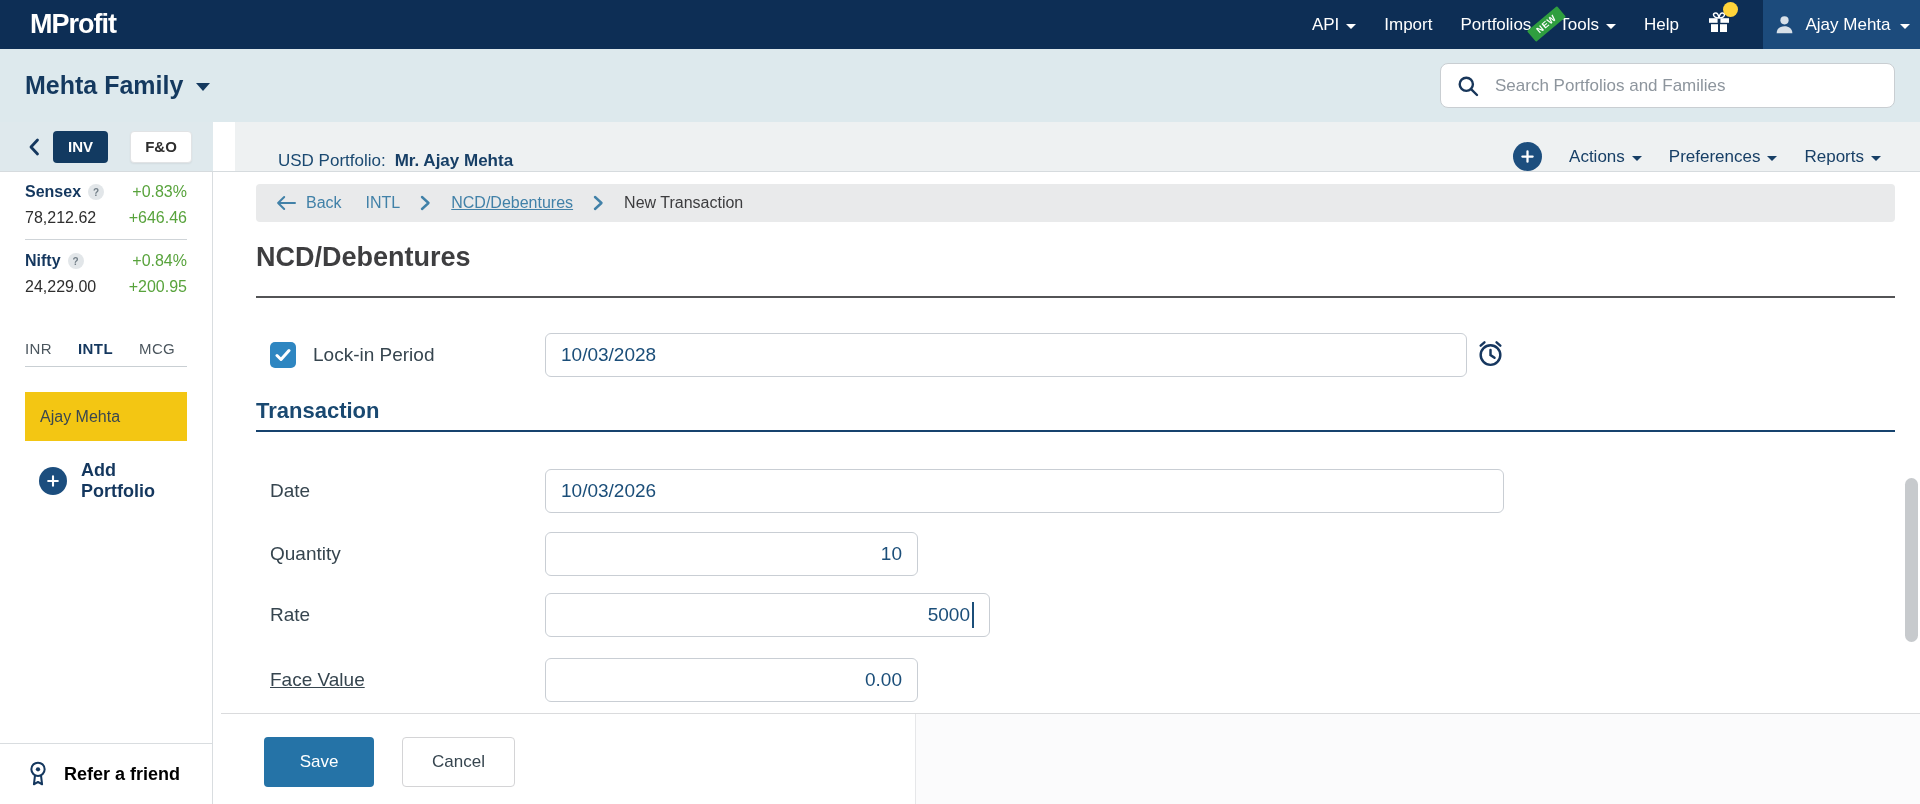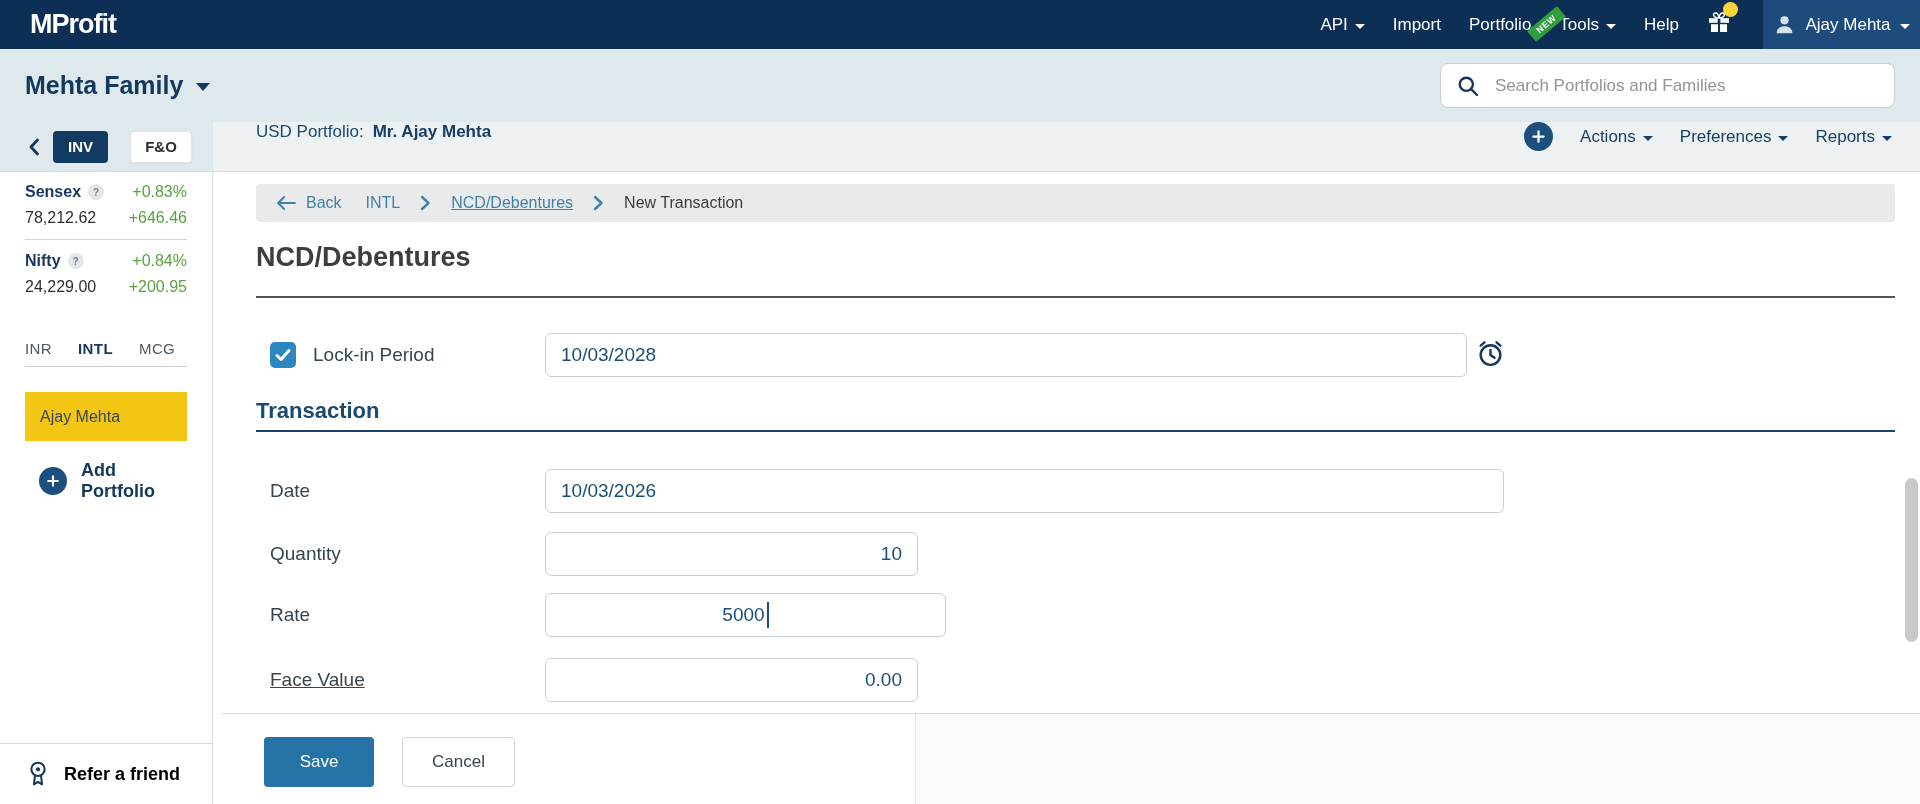--- a/index.html
+++ b/index.html
@@ -29,21 +29,21 @@
   .search-box { margin-left:auto; width:455px; height:45px; background:#fff; border:1px solid #c9ced2; border-radius:8px; display:flex; align-items:center; padding:0 15px; gap:13px; }
   .search-box input { border:none; outline:none; flex:1; font-size:17px; color:#333; background:transparent; font-family:inherit; }
   .search-box input::placeholder { color:#8d959d; }
 
   
   .band { position:absolute; left:0; top:122px; width:1920px; height:50px; display:flex; border-bottom:1px solid #d6dbde; }
   .band-left { width:213px; flex-shrink:0; background:#dfe9ed; display:flex; align-items:center; }
   .chev-left-btn { margin-left:28px; display:flex; cursor:pointer; }
   .btn-inv { margin-left:13px; width:55px; height:32px; background:#123a61; color:#fff; font-weight:bold; font-size:15px; border-radius:4px; display:flex; align-items:center; justify-content:center; cursor:pointer; }
   .btn-fo { margin-left:22px; width:62px; height:32px; background:#fff; color:#2e2e2e; font-weight:bold; font-size:15px; border-radius:4px; border:1px solid #e1e3e5; box-shadow:0 1px 2px rgba(0,0,0,.06); display:flex; align-items:center; justify-content:center; cursor:pointer; }
-  .band-right { flex:1; background:#eef1f2; display:flex; align-items:flex-start; padding:0 28px 0 43px; }
+  .band-right { flex:1; background:#eef1f2; display:flex; align-items:flex-end; padding:0 39px 0 43px;margin-left:22px; }
   .usd-label { color:#1a4971; font-size:17px; }
   .usd-name { color:#173f66; font-size:17px; font-weight:bold; margin-left:9px; }
   .band-menus { margin-left:auto; display:flex; align-items:center; gap:27px; color:#173f66; font-size:17px; }
   .plus-circle { width:29px; height:29px; border-radius:50%; background:#1c4e7e; display:flex; align-items:center; justify-content:center; cursor:pointer; }
 
   
   .sidebar { position:absolute; left:0; top:172px; width:213px; height:632px; background:#fff; border-right:1px solid #d9dde0; }
   .sidebar-inner { padding:11px 25px 0 25px; }
   .idx-row { display:flex; justify-content:space-between; align-items:center; }
   .idx-name { color:#14375e; font-weight:bold; font-size:16px; display:flex; align-items:center; gap:7px; }
@@ -81,21 +81,21 @@
   .input-lockin { left:332px; top:161px; width:922px; }
   .clock-btn { position:absolute; left:1262px; top:166px; cursor:pointer; display:flex; }
 
   .section-title { position:absolute; left:43px; top:226px; font-size:22px; font-weight:bold; color:#1a4971; }
   .section-rule { position:absolute; left:43px; top:258px; width:1639px; border-top:2.5px solid #16436e; }
 
   .f-label { position:absolute; left:57px; font-size:19px; color:#36454f; line-height:44px; }
   .lbl-date { top:297px; } .input-date { left:332px; top:297px; width:959px; }
   .lbl-qty  { top:360px; } .input-qty  { left:332px; top:360px; width:373px; }
   .lbl-rate { top:421px; }
-  .input-rate { left:332px; top:421px; width:401px; display:flex; align-items:center; justify-content:center; }
+  .input-rate { left:332px; top:421px; width:445px; display:flex; align-items:center; justify-content:flex-end; }
   .text-caret { width:2px; height:26px; background:#1b4e79; margin-left:2px; animation:blink 1.1s steps(2,start) infinite; }
   @keyframes blink { 50% { opacity:0; } }
   .lbl-face { top:486px;text-decoration:underline; } .input-face { left:332px; top:486px; width:373px; }
 
   .footer { position:absolute; left:8px; top:541px; width:1707px; height:91px; background:#fbfbfc; border-top:1px solid #dadbdd; }
   .footer-panel { position:absolute; left:0; top:0; width:695px; height:90px; background:#fff; border-right:1px solid #e6e7e9; }
   .btn-save { position:absolute; left:43px; top:23px; width:110px; height:50px; background:#2573a7; color:#fff; font-size:17px; border:none; border-radius:4px; font-family:inherit; cursor:pointer; }
   .btn-cancel { position:absolute; left:181px; top:23px; width:113px; height:50px; background:#fff; color:#36454f; font-size:17px; border:1px solid #d4d4d6; border-radius:4px; font-family:inherit; cursor:pointer; }
 
   .scroll-thumb { position:absolute; left:1905px; top:478px; width:13px; height:164px; background:#c7cacd; border-radius:7px; cursor:pointer; }
@@ -109,21 +109,21 @@
     <div class="logo">MProfit</div>
     <div class="nav-right">
       <div class="nav-item">
         <span>API</span>
         <span class="caret-down"></span>
       </div>
       <div class="nav-item">
         <span>Import</span>
       </div>
       <div class="nav-item analytics-wrap">
-        <span>Portfolio</span>
+        <span>Portfolios</span>
         <span class="new-ribbon">NEW</span>
       </div>
       <div class="nav-item">
         <span>Tools</span>
         <span class="caret-down"></span>
       </div>
       <div class="nav-item">
         <span>Help</span>
       </div>
       <div class="gift-wrap">

